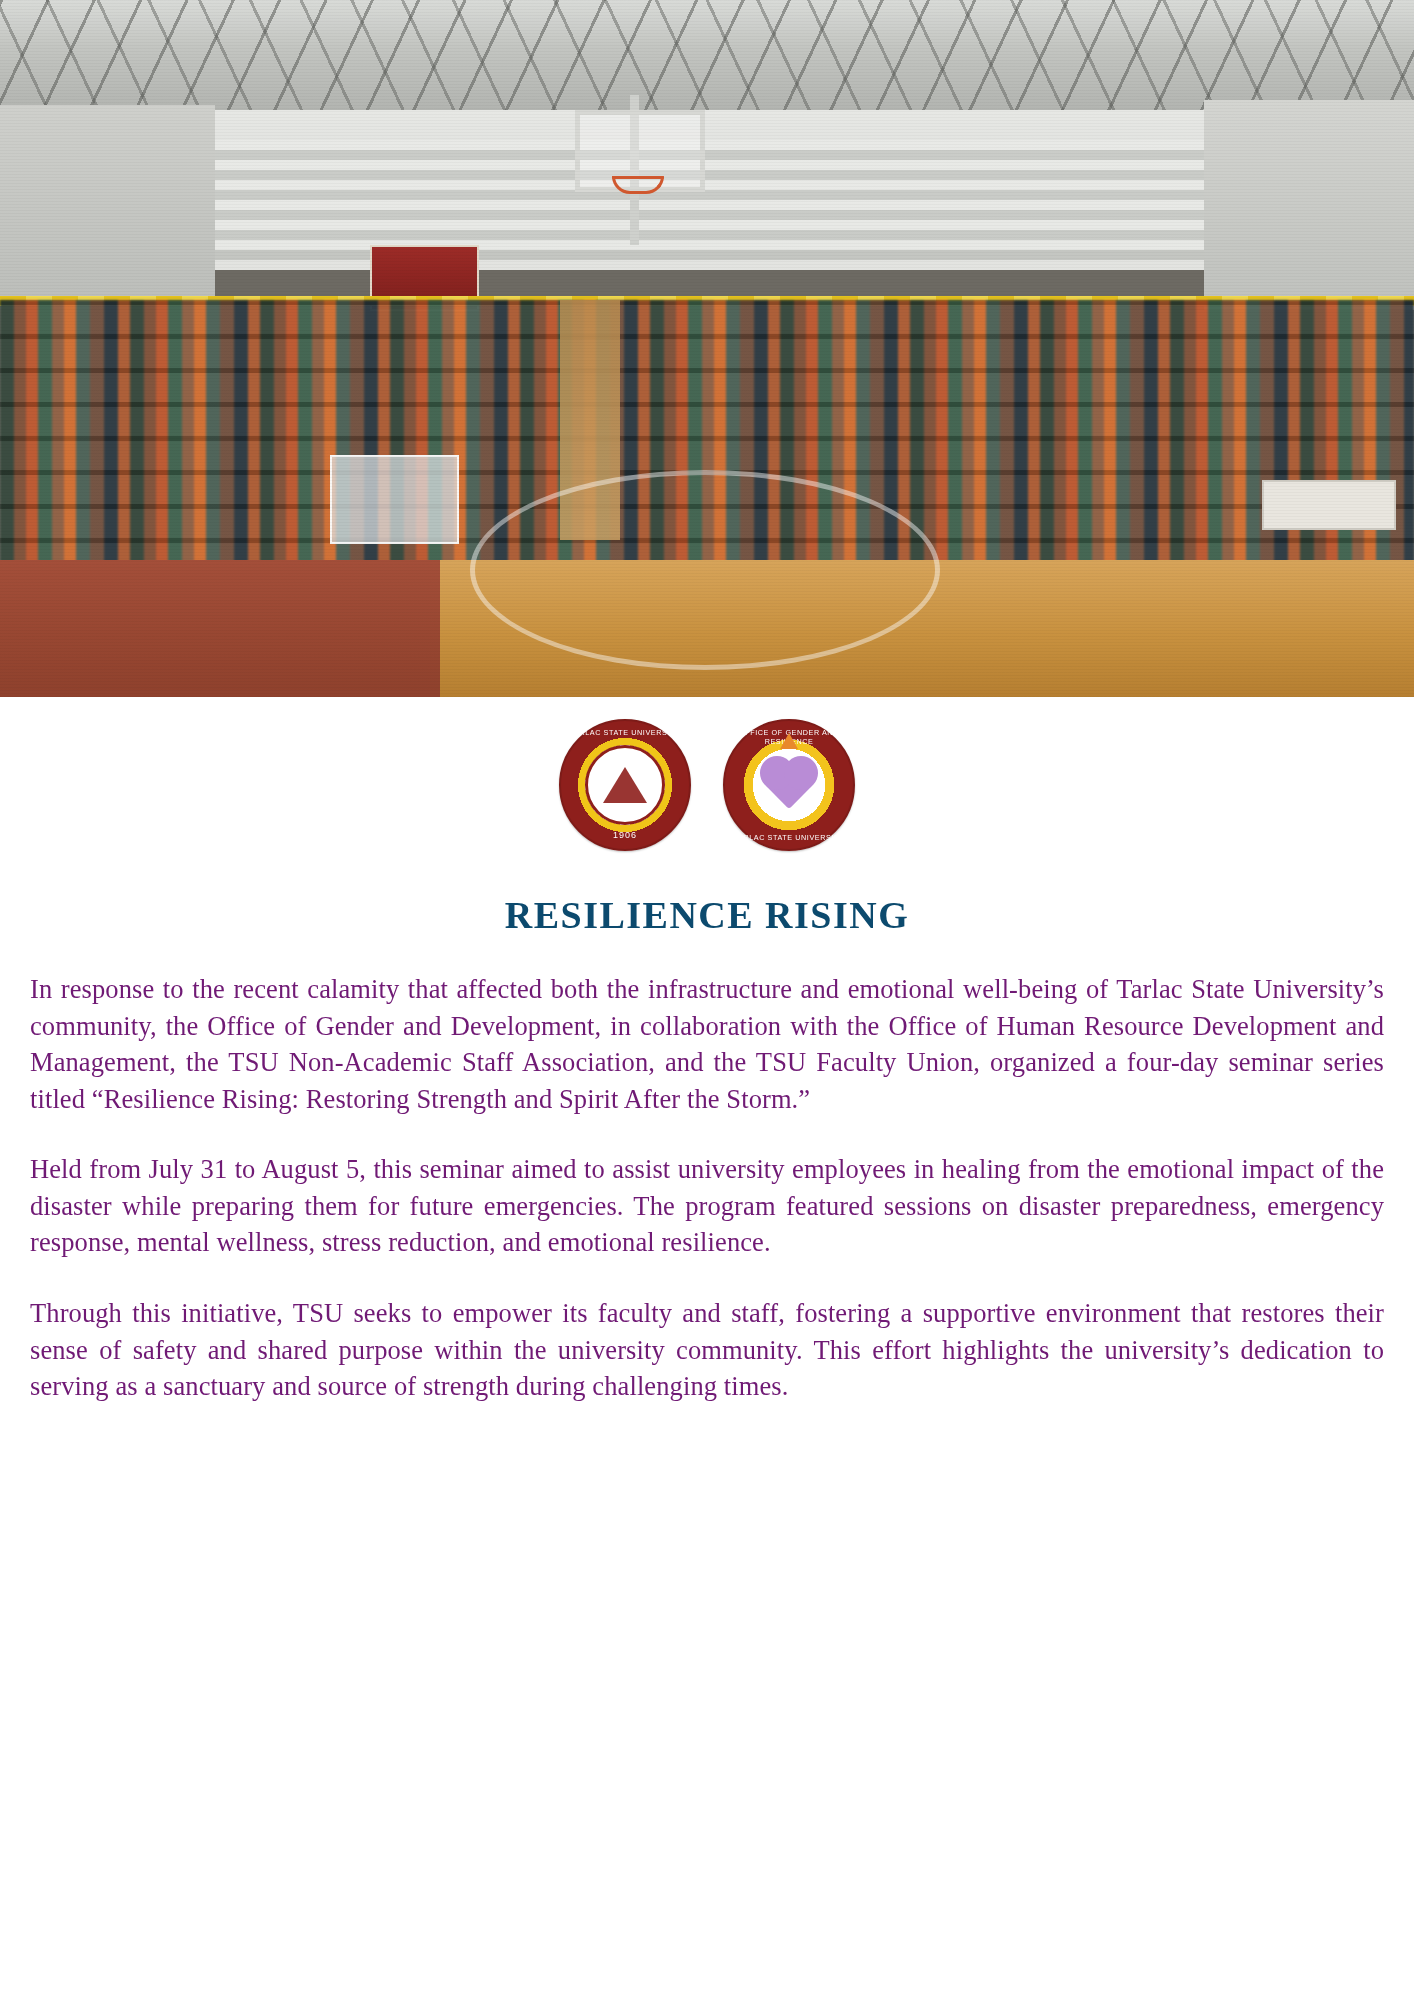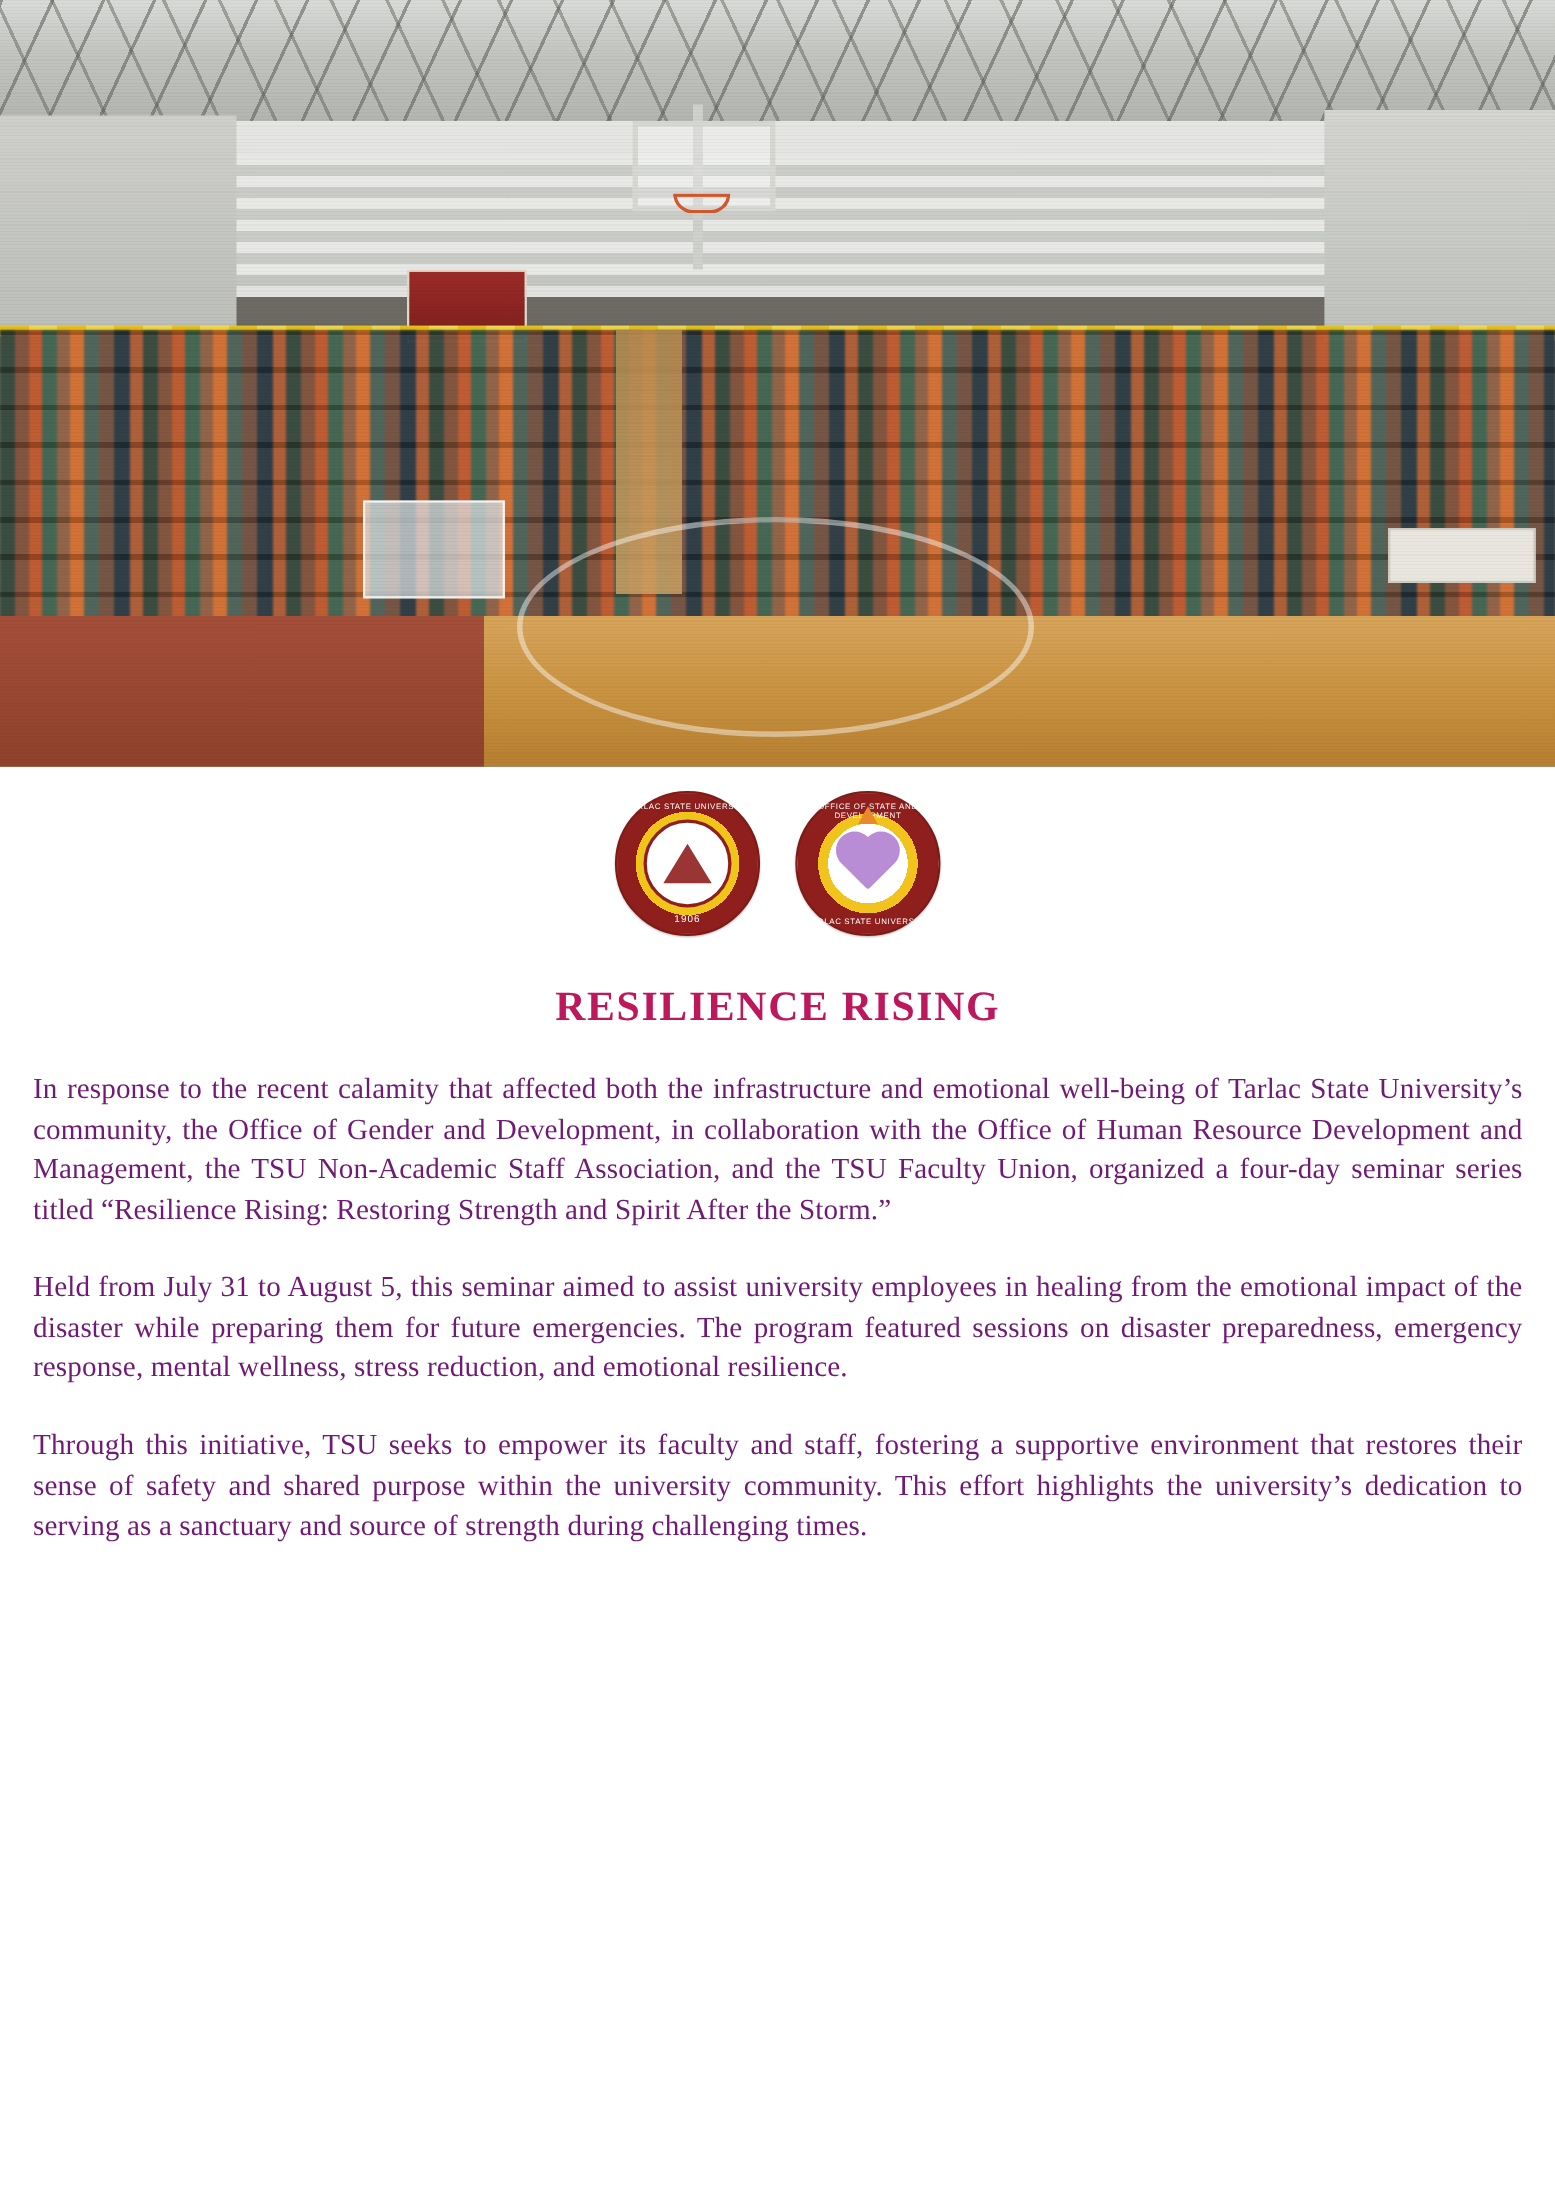--- a/index.html
+++ b/index.html
@@ -187,21 +187,21 @@
   
   .article {
     padding: 0 30px 40px 30px;
   }
   .title {
     text-align: center;
     font-family: "Liberation Serif", serif;
     font-weight: bold;
     font-size: 38px;
     letter-spacing: 1.5px;
-    color: #be185d;
+    color: #0c4a6e;
     margin: 42px 0 34px 0;
   }
   .body p {
     text-align: justify;
     text-justify: inter-word;
     font-size: 26.5px;
     line-height: 1.38;
     margin: 0 0 34px 0;
     color: #701a75;
     letter-spacing: .1px;
@@ -239,21 +239,21 @@
   <div class="logos">
     <div class="seal seal-tsu">
       <div class="seal-txt-top">TARLAC STATE UNIVERSITY</div>
       <div class="inner">
         <div class="tri"></div>
       </div>
       <div class="yr">1906</div>
     </div>
 
     <div class="seal seal-gad">
-      <div class="seal-txt-top">OFFICE OF STATE AND DEVELOPMENT</div>
+      <div class="seal-txt-top">OFFICE OF GENDER AND RESILIENCE</div>
       <div class="inner">
         <div class="heart"></div>
       </div>
       <div class="flame"></div>
       <div class="seal-txt-bot">TARLAC STATE UNIVERSITY</div>
     </div>
   </div>
 
   <div class="article">
     <h1 class="title">RESILIENCE RISING</h1>

